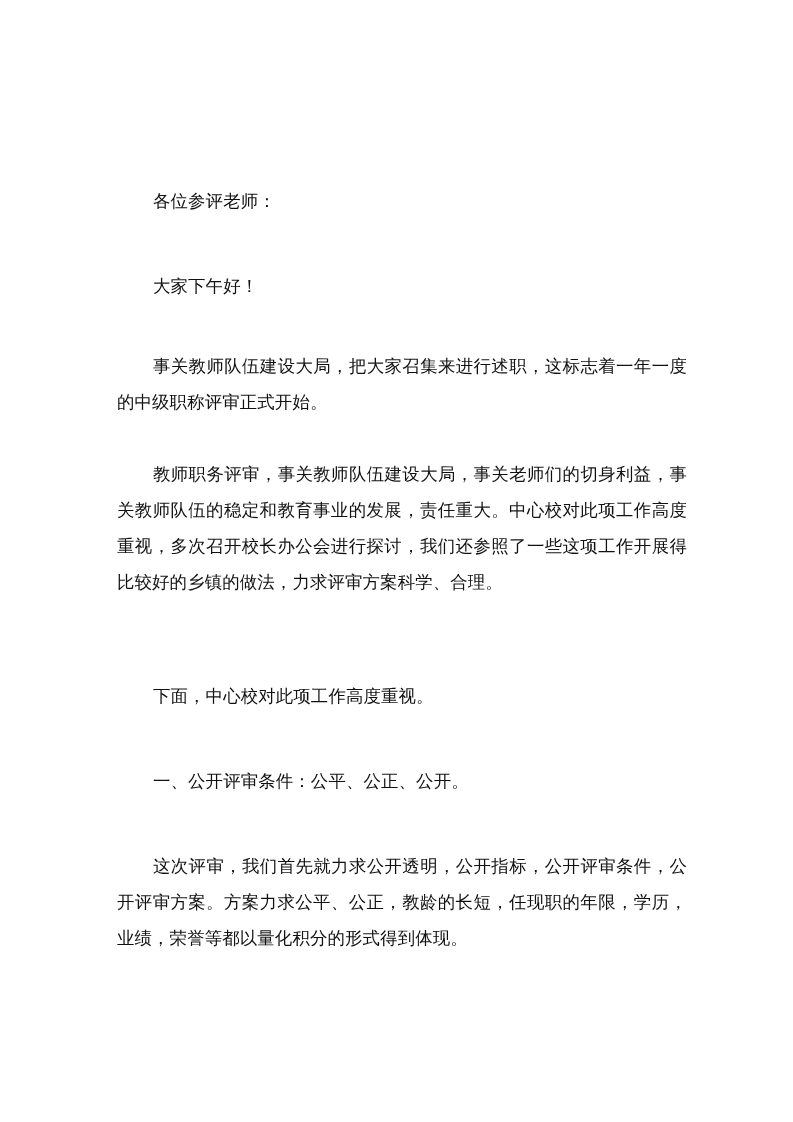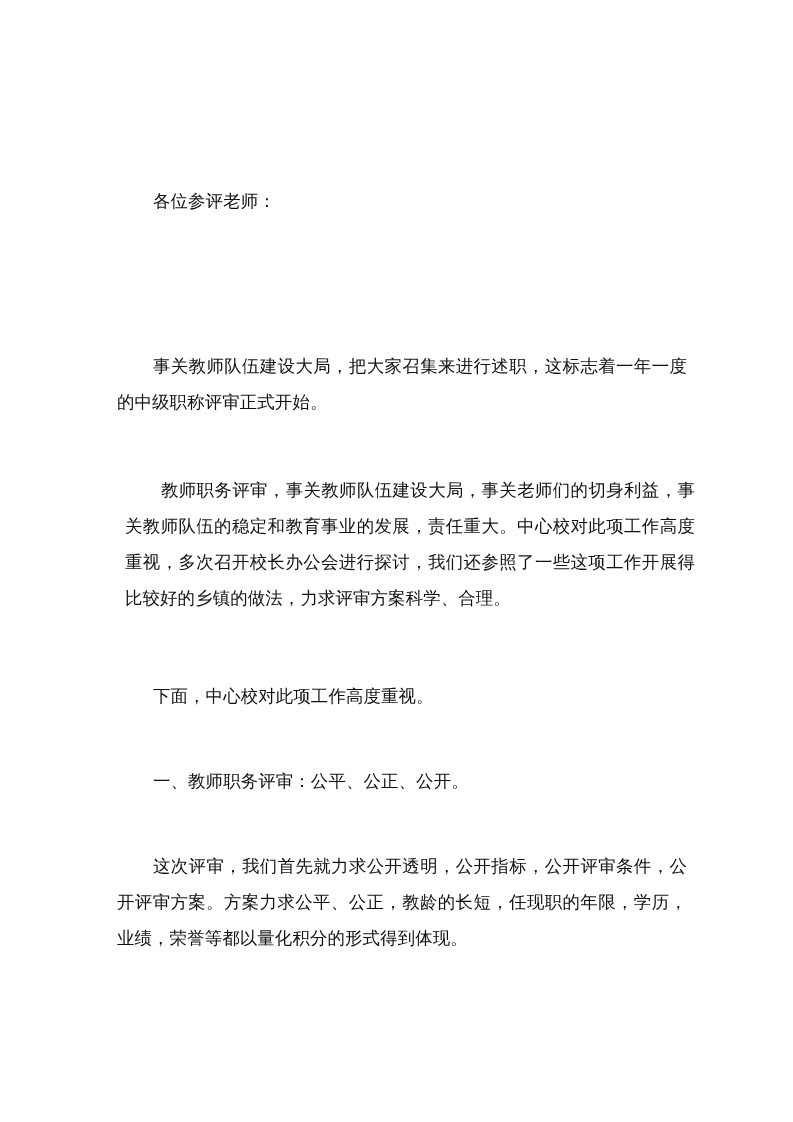--- a/index.html
+++ b/index.html
@@ -34,18 +34,19 @@
       margin: 0;
       text-align: justify;
       text-align-last: left;
     }
   </style>
 </head>
 <body>
 
 <div class="page">
   <p class="para" style="top:183px;">各位参评老师：</p>
+  <p class="para" style="top:268px;">大家下午好！</p>
   <p class="para" style="top:348px;">事关教师队伍建设大局，把大家召集来进行述职，这标志着一年一度的中级职称评审正式开始。</p>
-  <p class="para" style="top:472px;margin-left:8px;">教师职务评审，事关教师队伍建设大局，事关老师们的切身利益，事关教师队伍的稳定和教育事业的发展，责任重大。中心校对此项工作高度重视，多次召开校长办公会进行探讨，我们还参照了一些这项工作开展得比较好的乡镇的做法，力求评审方案科学、合理。</p>
+  <p class="para" style="top:456px;">教师职务评审，事关教师队伍建设大局，事关老师们的切身利益，事关教师队伍的稳定和教育事业的发展，责任重大。中心校对此项工作高度重视，多次召开校长办公会进行探讨，我们还参照了一些这项工作开展得比较好的乡镇的做法，力求评审方案科学、合理。</p>
   <p class="para" style="top:678px;">下面，中心校对此项工作高度重视。</p>
-  <p class="para" style="top:763px;">一、教师职务评审：公平、公正、公开。</p>
+  <p class="para" style="top:763px;">一、公开评审条件：公平、公正、公开。</p>
   <p class="para" style="top:848px;">这次评审，我们首先就力求公开透明，公开指标，公开评审条件，公开评审方案。方案力求公平、公正，教龄的长短，任现职的年限，学历，业绩，荣誉等都以量化积分的形式得到体现。</p>
 </div>
 
 </body></html>

